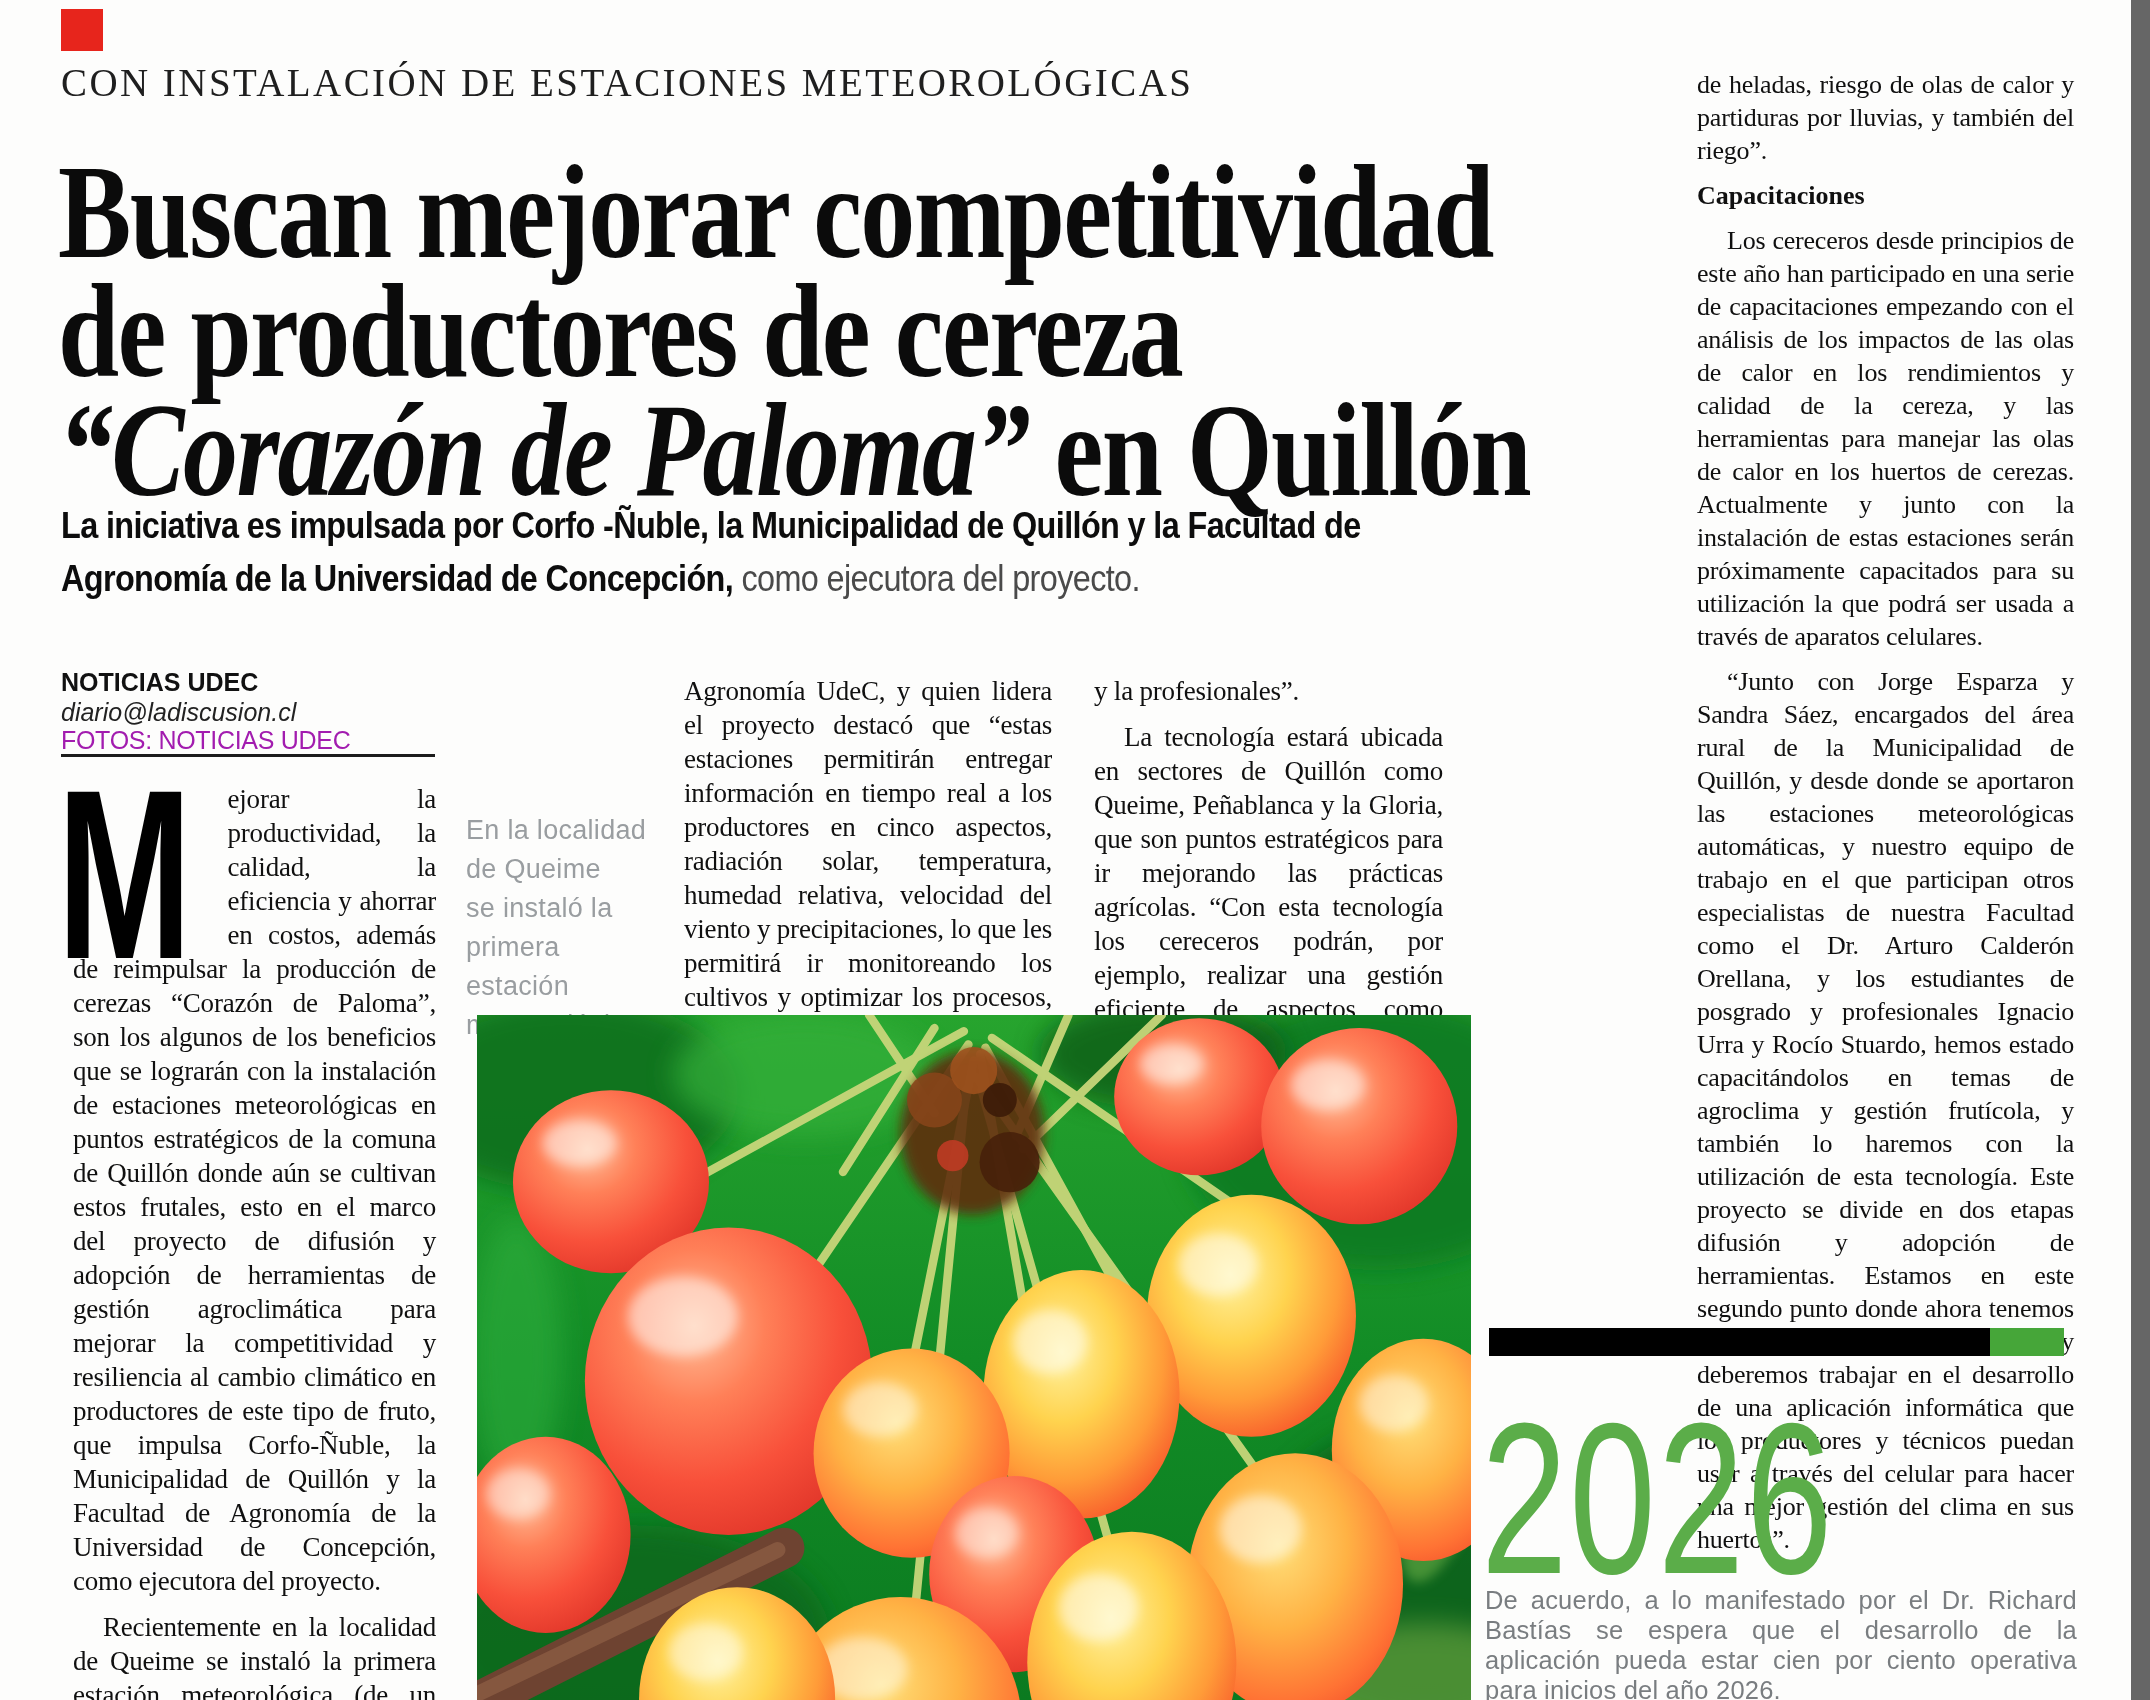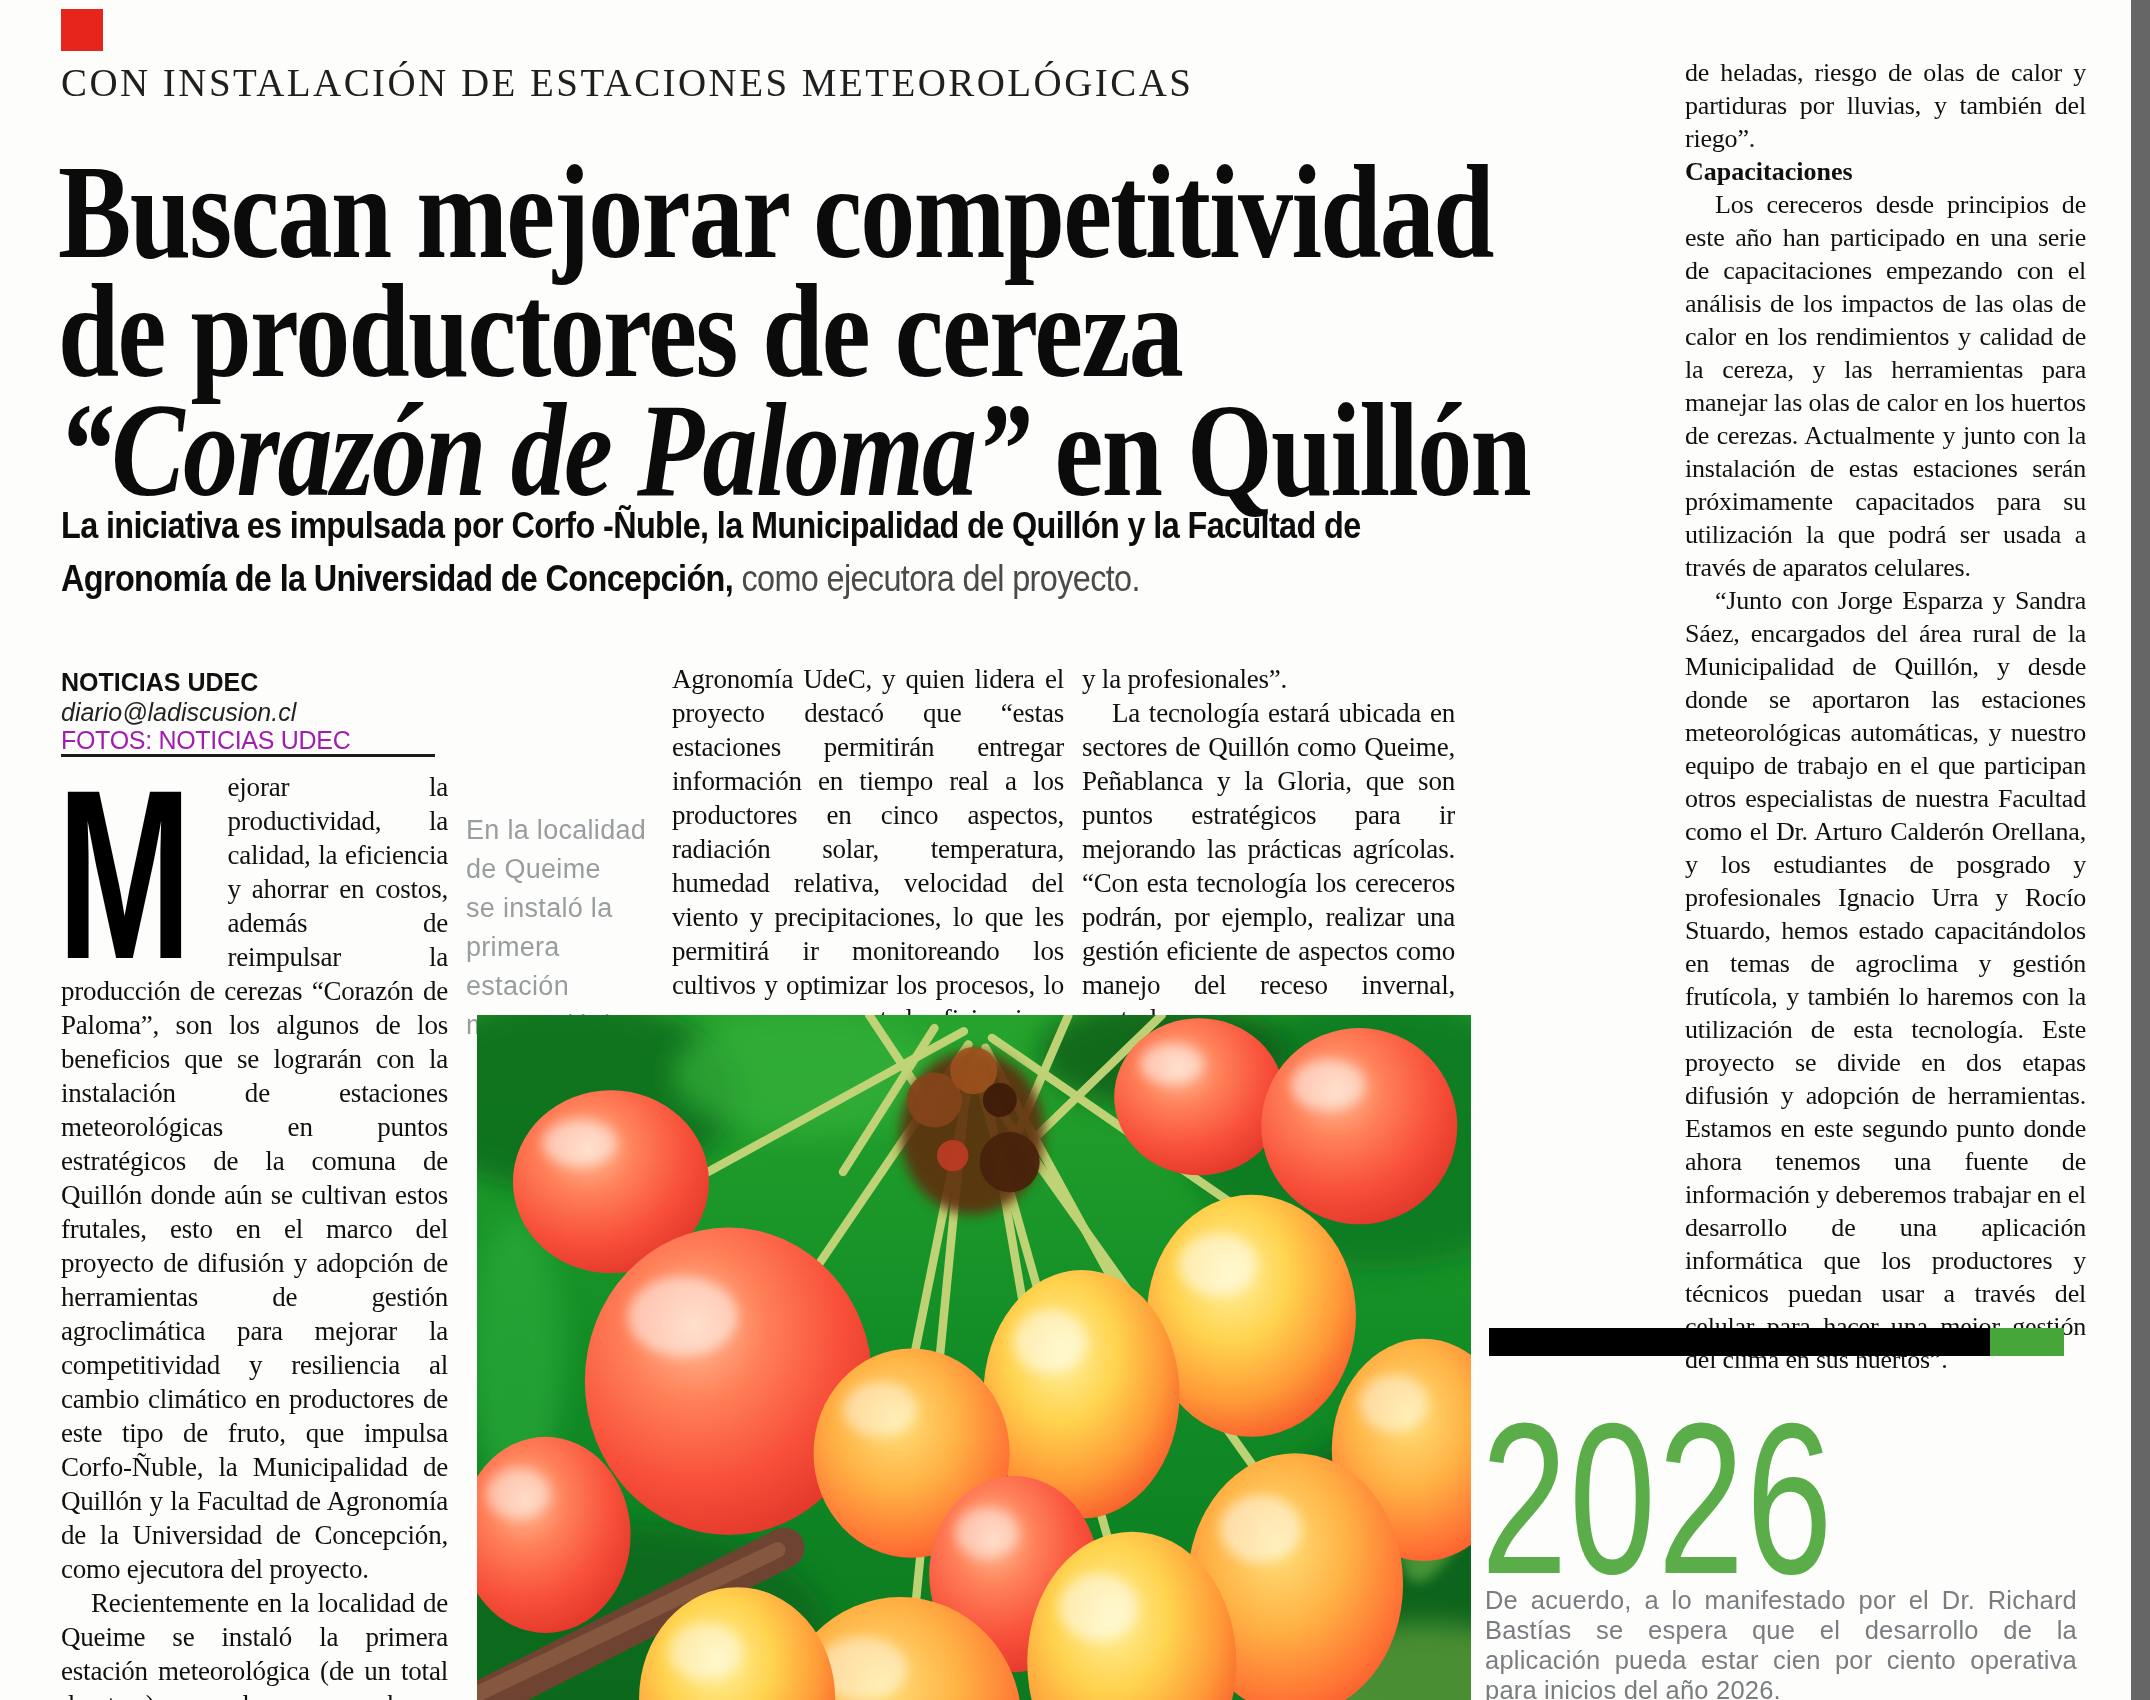--- a/index.html
+++ b/index.html
@@ -25,21 +25,21 @@
 
   
   .by-bold{font-family:"Liberation Sans",sans-serif;font-weight:700;font-size:25px;color:#111;white-space:nowrap;}
   .by-em{font-family:"Liberation Sans",sans-serif;font-style:italic;font-size:25px;color:#222;white-space:nowrap;}
   .by-reg{font-family:"Liberation Sans",sans-serif;font-size:25px;color:#a21caf;letter-spacing:-0.3px;white-space:nowrap;}
   .rule{background:#1c1c1c;}
 
   
   .body-col{font-family:"Liberation Serif",serif;font-size:27px;line-height:34px;color:#101010;
             text-align:justify;letter-spacing:-0.2px;hyphens:auto;}
-  .body-col p{margin:0;}
+  .body-col p{margin:12px;}
   .body-col p.ind{text-indent:30px;}
   .col4{font-size:26px;line-height:33px;}
   .subhead{font-weight:700;margin-top:30px;letter-spacing:0;}
 
   
   .dropcap-box{float:left;width:156px;height:175px;margin:5.2px 10.5px 0 0;position:relative;}
   .dropcap-box span{position:absolute;left:-3.9px;top:-22px;display:block;
       font-family:"Liberation Sans",sans-serif;font-weight:700;font-size:216px;line-height:1;
       color:#000;transform:scale(0.75,1.12);transform-origin:0 0;}
 

